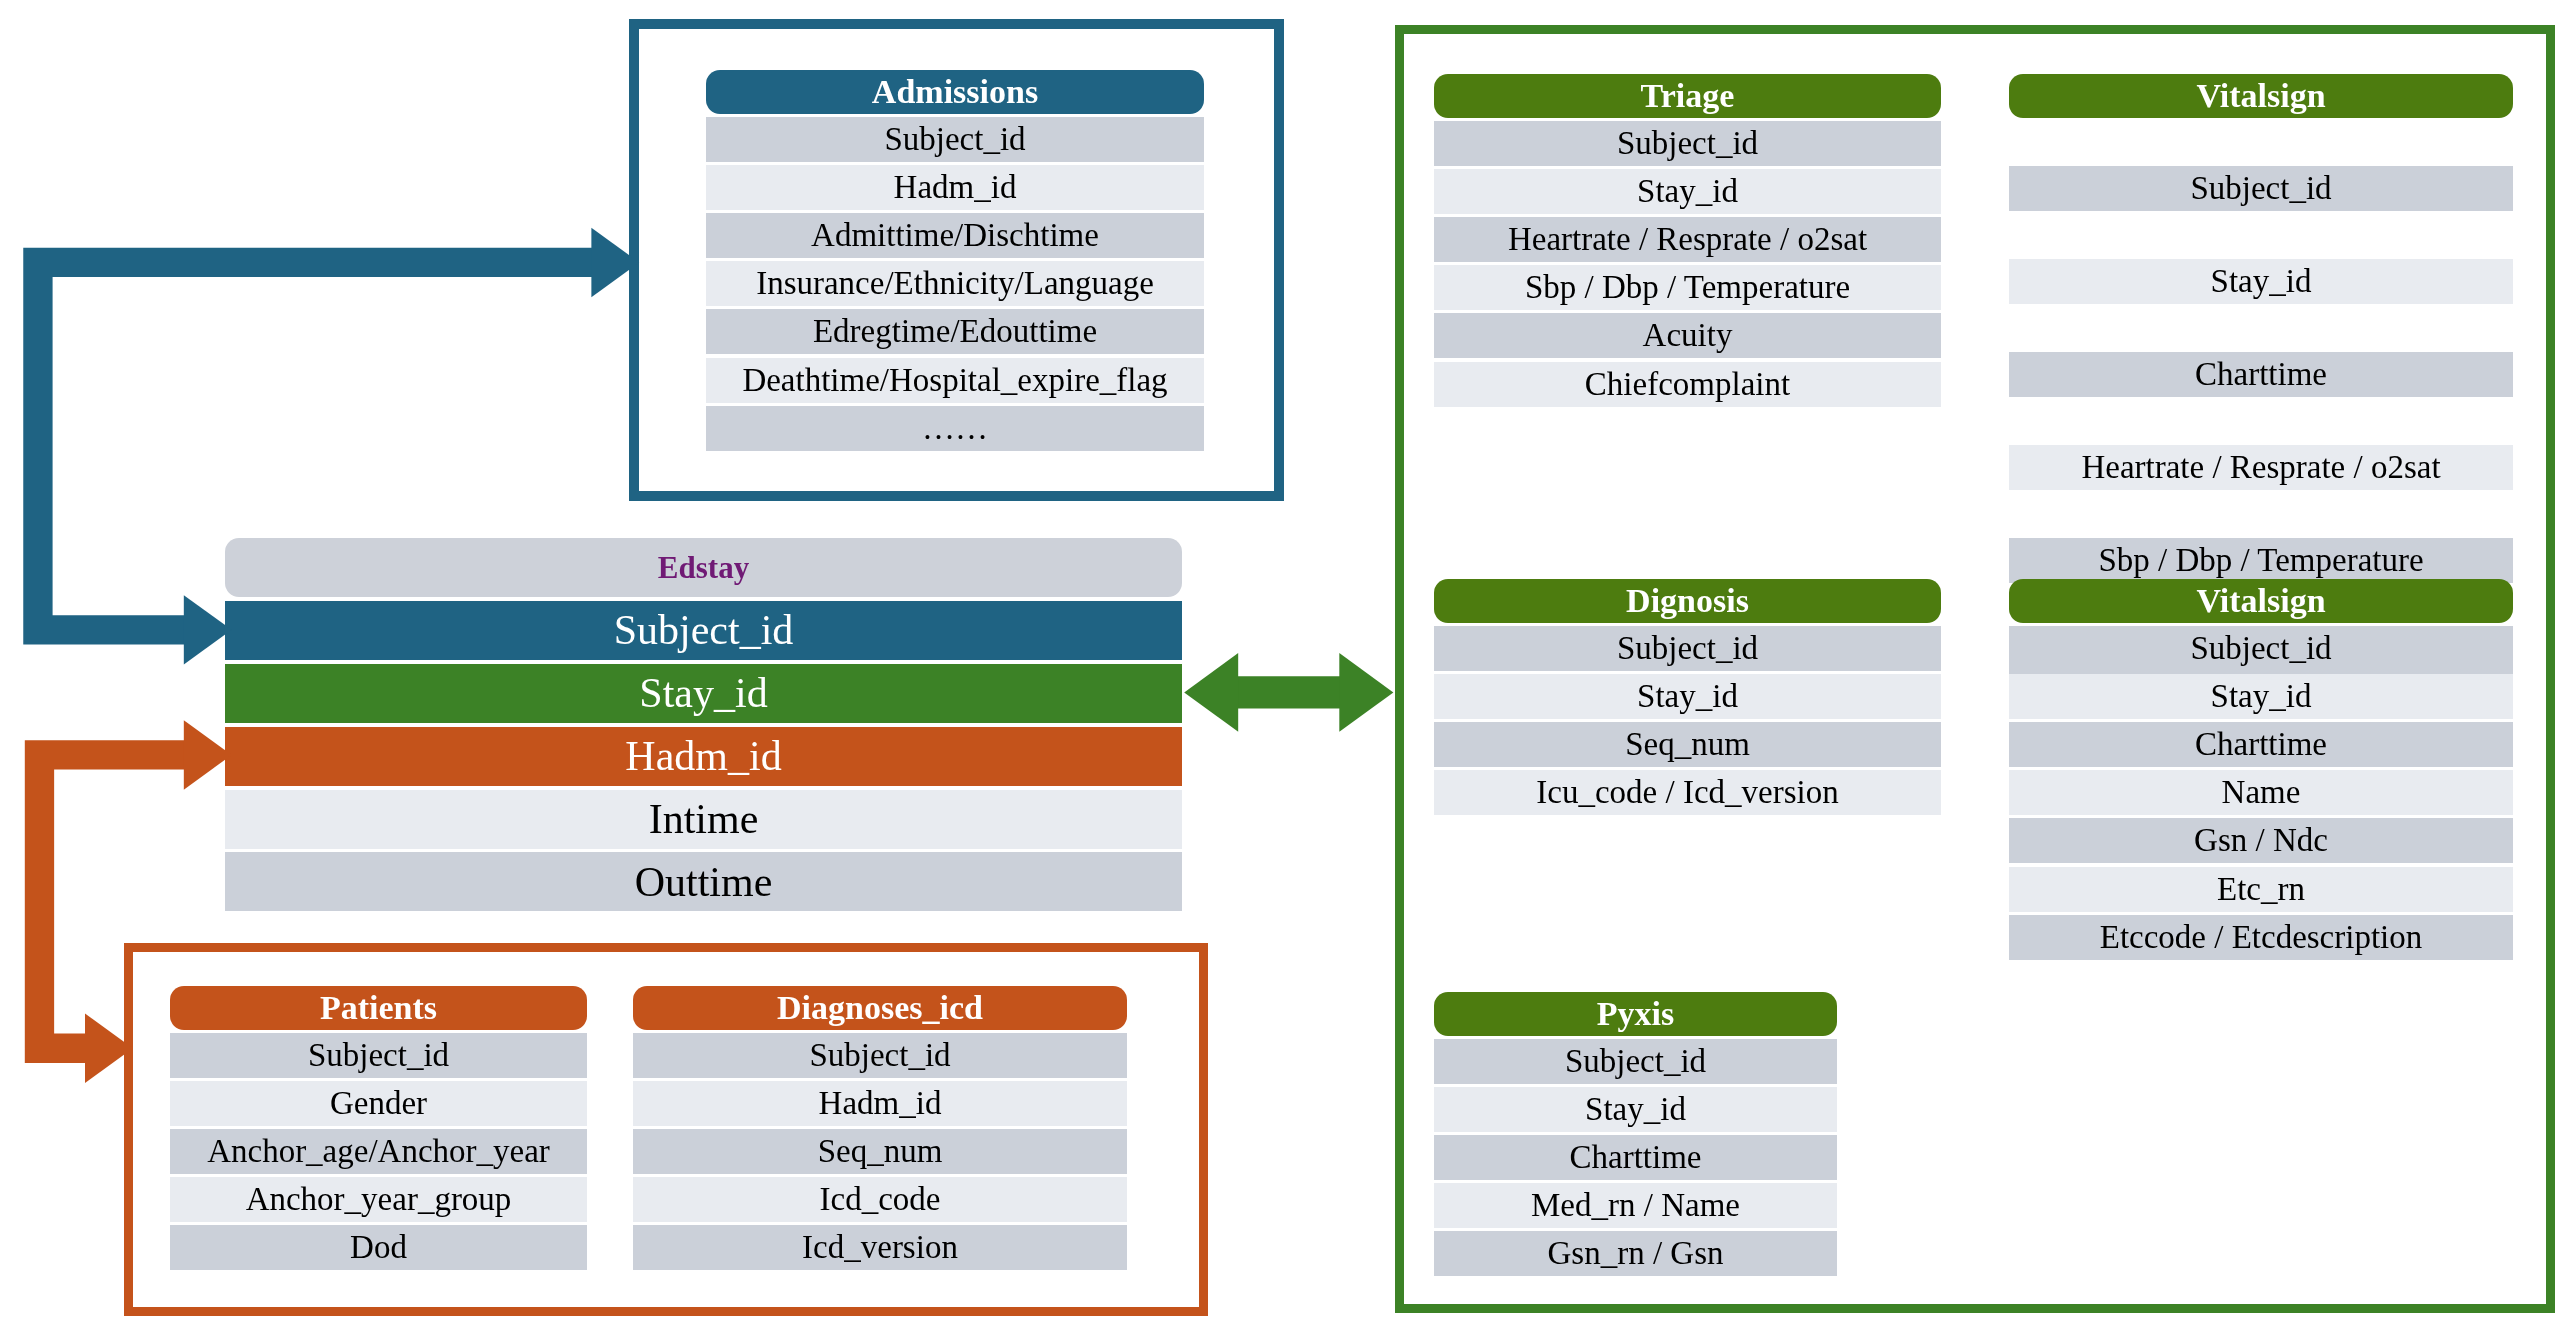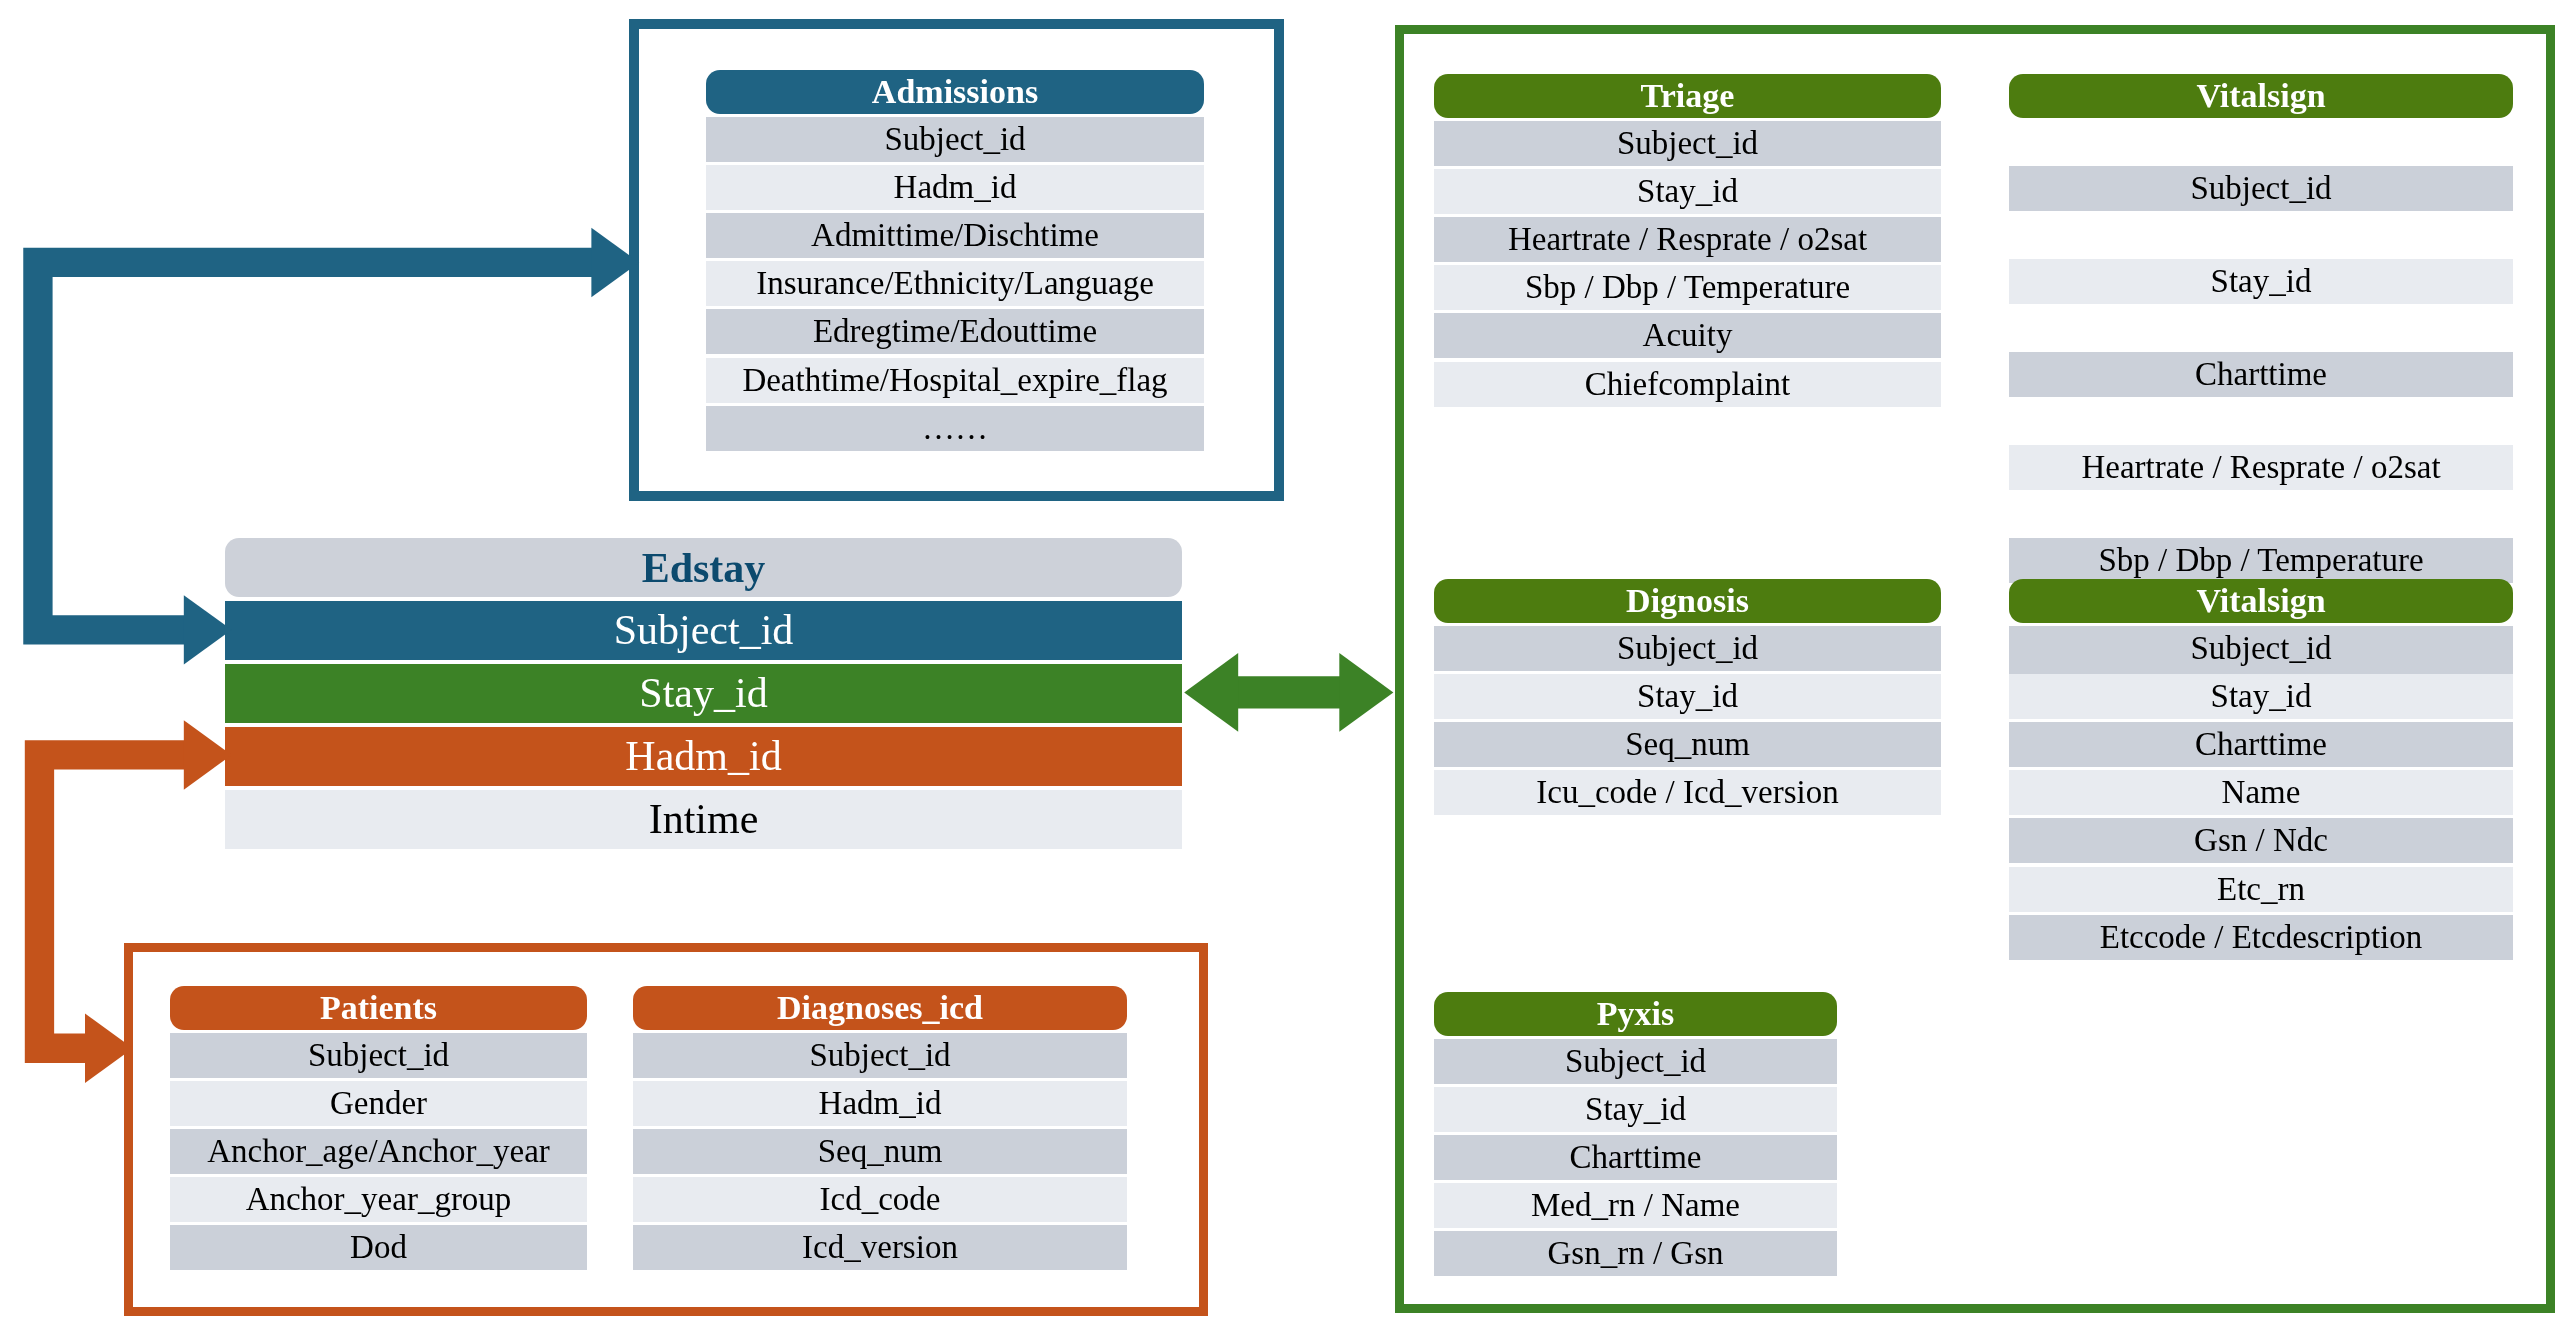--- a/index.html
+++ b/index.html
@@ -27,21 +27,21 @@
   }
   .hd-blue{background:#1F6383;}
   .hd-green{background:#4d7c0f;text-align:center;}
   .hd-orange{background:#C4531B;}
   .dark{background:#CBD0D9;}
   .light{background:#E8EBF0;}
 
   
   .edstay{row-gap:3.9px;}
   .edstay .th{
-    height:59px;background:#CDD1D9;color:#0c4a6e;font-size:42px;
+    height:59px;background:#CDD1D9;color:#701a75;font-size:31px;
   }
   .edstay .tr{height:59px;font-size:42px;}
   .row-blue{background:#1F6383;color:#ffffff !important;}
   .row-green{background:#3C8226;color:#ffffff !important;}
   .row-orange{background:#C4531B;color:#ffffff !important;}
 
   #arrows{position:absolute;left:0;top:0;pointer-events:none;}
 </style>
 </head>
 <body>
@@ -62,20 +62,21 @@
     <div class="tr light">Deathtime/Hospital_expire_flag</div>
     <div class="tr dark">……</div>
   </div>
 
   <div class="tbl edstay" style="left:225px;top:538px;width:957px;">
     <div class="th">Edstay</div>
     <div class="tr row-blue">Subject_id</div>
     <div class="tr row-green">Stay_id</div>
     <div class="tr row-orange">Hadm_id</div>
     <div class="tr light">Intime</div>
+    <div class="tr dark">Outtime</div>
   </div>
 
   <div class="tbl" style="left:170px;top:986px;width:417px;">
     <div class="th hd-orange">Patients</div>
     <div class="tr dark">Subject_id</div>
     <div class="tr light">Gender</div>
     <div class="tr dark">Anchor_age/Anchor_year</div>
     <div class="tr light">Anchor_year_group</div>
     <div class="tr dark">Dod</div>
   </div>

